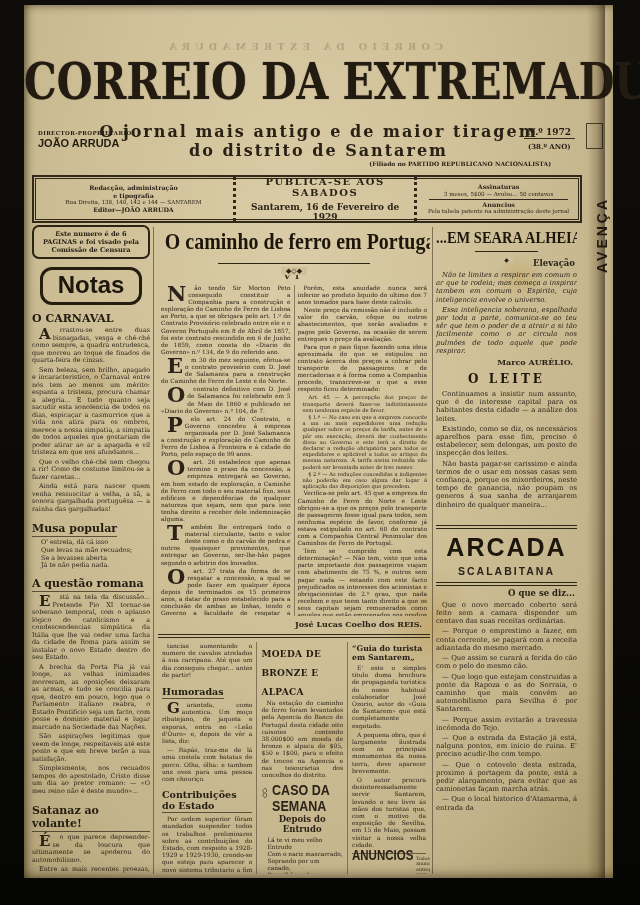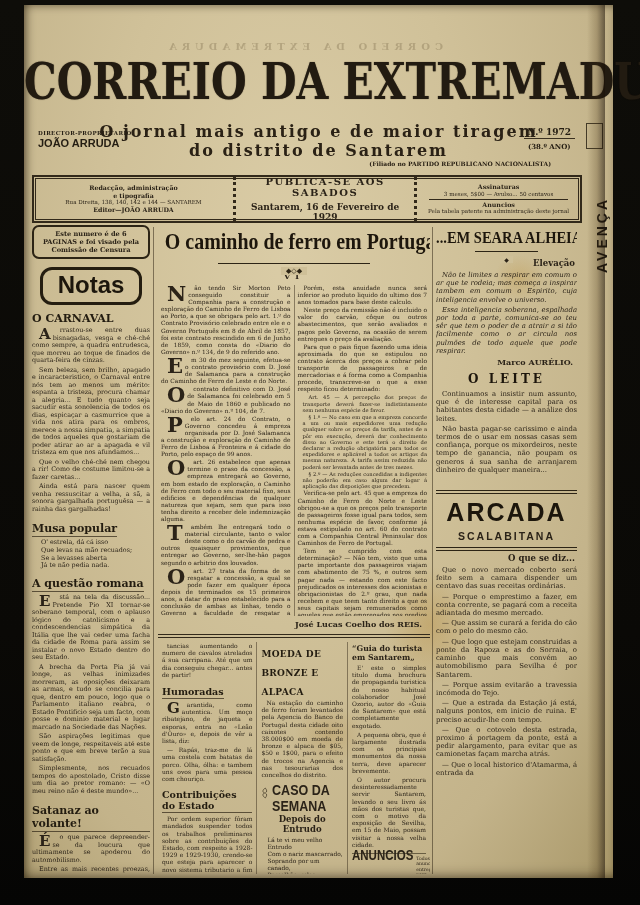--- a/index.html
+++ b/index.html
@@ -300,20 +300,21 @@
         <div class="sub-right">Elevação</div>
         <div class="q-italic">
             <p>Não te limites a respirar em comum o ar que te rodeia; mas começa a inspirar tambem em comum o Espirito, cuja inteligencia envolve o universo.</p>
             <p>Essa inteligencia soberana, espalhada por toda a parte, comunica-se ao teu sêr que tem o poder de a atrair a si tão facilmente como o ar circula nos pulmões de todo aquele que pode respirar.</p>
           </div>
         <div class="sig-right">Marco AURÉLIO.</div>
 
         <div class="leite-head">O LEITE</div>
         <div>
             <p>Continuamos a insistir num assunto, que é de interesse capital para os habitantes desta cidade — a análize dos leites.</p>
+            <p>Existindo, como se diz, os necessários aparelhos para esse fim, preciso é estabelecer, sem delongas, um posto de inspecção dos leites.</p>
             <p>Não basta pagar-se carissimo e ainda termos de o usar em nossas casas sem confiança, porque os mixordeiros, neste tempo de ganancia, não poupam os generos á sua sanha de arranjarem dinheiro de qualquer maneira...</p>
           </div>
 
         <div class="arcada-block">
           <div class="arcada-t">ARCADA</div>
           <div class="arcada-s">SCALABITANA</div>
         </div>
         <div class="sub-right">O que se diz...</div>
         <div>
             <p>Que o novo mercado coberto será feito sem a camara dispender um centavo das suas receitas ordinárias.</p>

